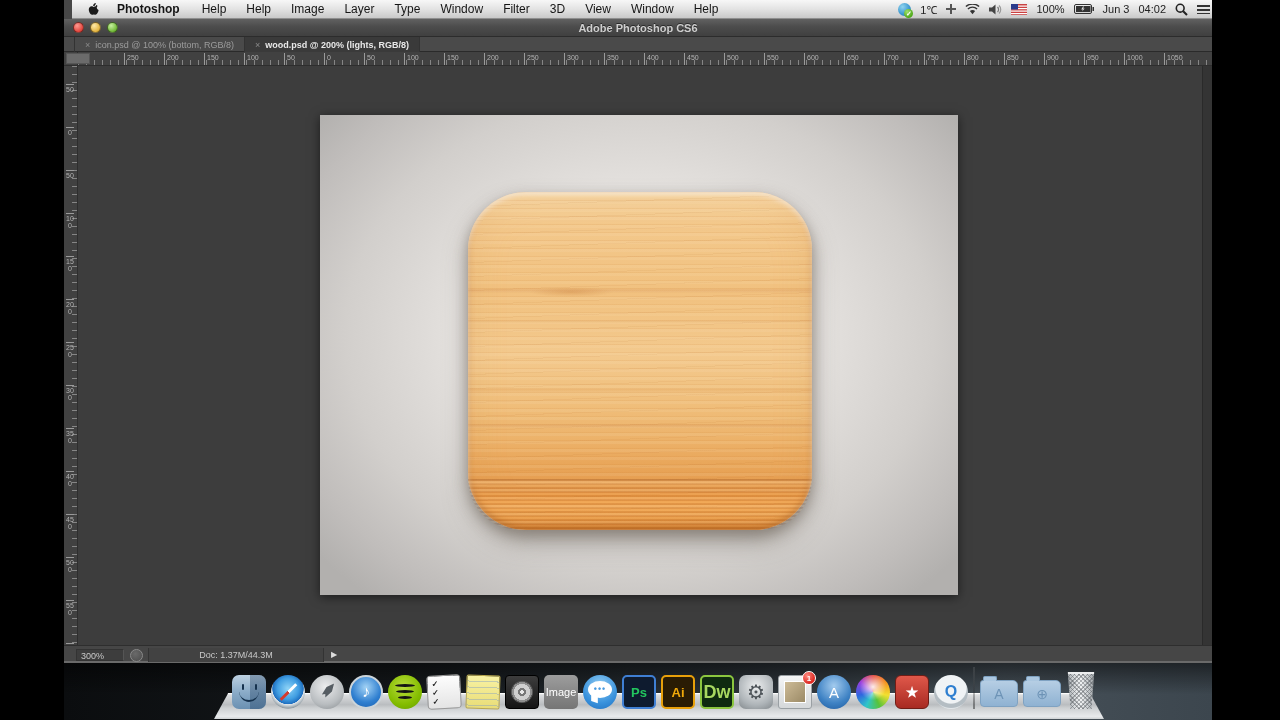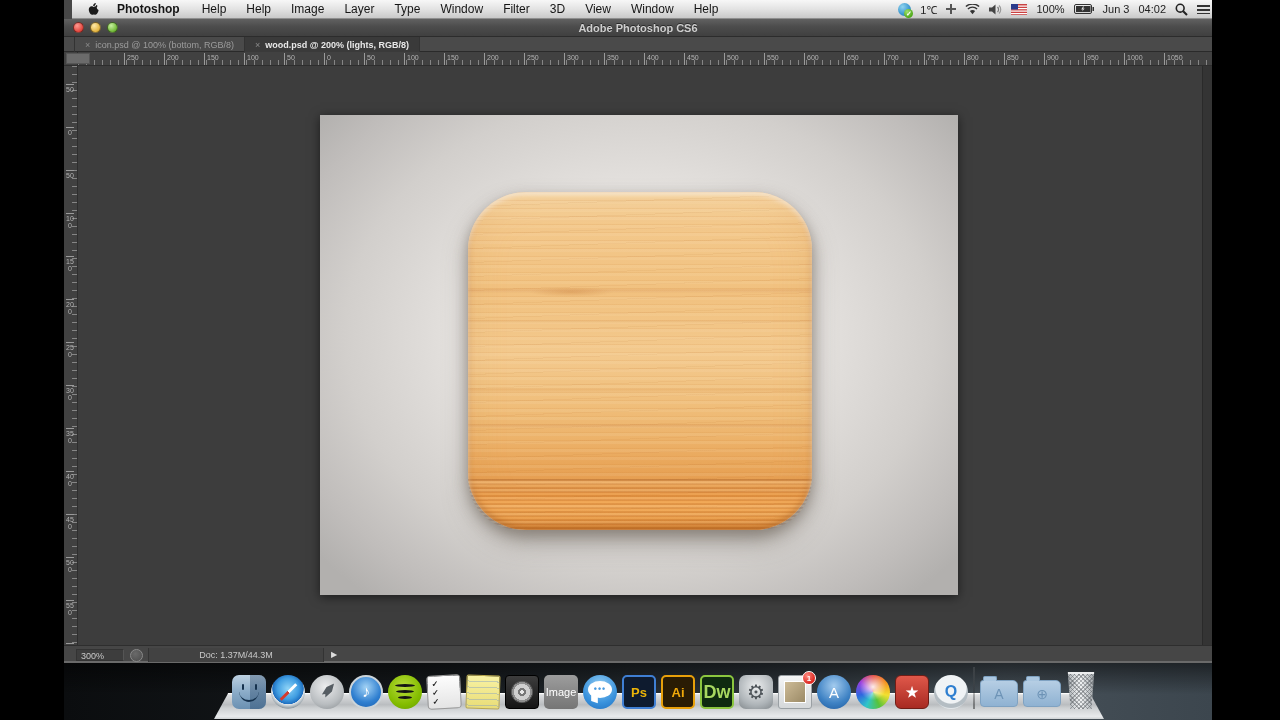--- a/index.html
+++ b/index.html
@@ -126,21 +126,21 @@
     linear-gradient(180deg,#f8f2a4,#e9dd77);border:1px solid #b8a84e;transform:rotate(2deg);}
   .vinyl{background:linear-gradient(180deg,#3d3d3d,#141414);border:1px solid #000;border-radius:4px;}
   .vinyl .disc{position:absolute;left:5px;top:5px;width:22px;height:22px;border-radius:50%;
     background:radial-gradient(circle,#e8e8e8 0 2px,#777 2px 4px,#cfcfcf 4px 8px,#8e8e8e 8px 10px,#5a5a5a 10px);}
   .live{background:linear-gradient(180deg,#9d9d9d,#757575);border-radius:5px;}
   .live .g{color:#fff;font-size:11px;font-weight:normal;}
   .messages{border-radius:50%;background:radial-gradient(circle at 50% 30%,#93cdf2,#3a93dd 60%,#1f6fc0 100%);}
   .messages .bubble{position:absolute;left:5px;right:5px;top:6px;bottom:11px;background:#fff;border-radius:50%;}
   .messages .tail{position:absolute;left:8px;bottom:7px;width:7px;height:7px;background:#fff;transform:rotate(18deg) skew(18deg);}
   .messages .g{color:#4a9be0;font-size:9px;letter-spacing:1px;padding-bottom:6px;}
-  .ps{background:#0e1b2f;border:2px solid #3f7fd4;border-radius:5px;} .ps .g{color:#eab308;font-size:13px;}
+  .ps{background:#0e1b2f;border:2px solid #3f7fd4;border-radius:5px;} .ps .g{color:#22c55e;font-size:13px;}
   .ai{background:#2a1c04;border:2px solid #e8a00a;border-radius:5px;} .ai .g{color:#f0a90a;font-size:13px;}
   .dw{background:#0f2b10;border:2px solid #8cc63f;border-radius:5px;} .dw .g{color:#a8d860;font-size:18px;}
   .prefs{background:radial-gradient(circle at 50% 35%,#eceeef,#aeb4b8 65%,#82888c 100%);}
   .prefs .g{color:#4e5459;font-size:20px;font-weight:normal;}
   .mail{background:linear-gradient(180deg,#f4f5f6,#d5d8da);border:1px solid #9aa0a4;border-radius:3px;}
   .mail .stamp{position:absolute;inset:5px;background:linear-gradient(135deg,#cdbb97 0%,#9b8a66 100%);border:1px solid #fff;}
   .mail .badge{position:absolute;top:-5px;right:-5px;width:14px;height:14px;border-radius:50%;
     background:radial-gradient(circle at 35% 30%,#ff8a80,#da1f18 75%);border:1px solid #fff;
     color:#fff;font-size:8px;display:flex;align-items:center;justify-content:center;font-weight:bold;z-index:3;}
   .appstore{border-radius:50%;background:radial-gradient(circle at 50% 32%,#a3cbee,#3e82c4 60%,#1e5a9e 100%);}

